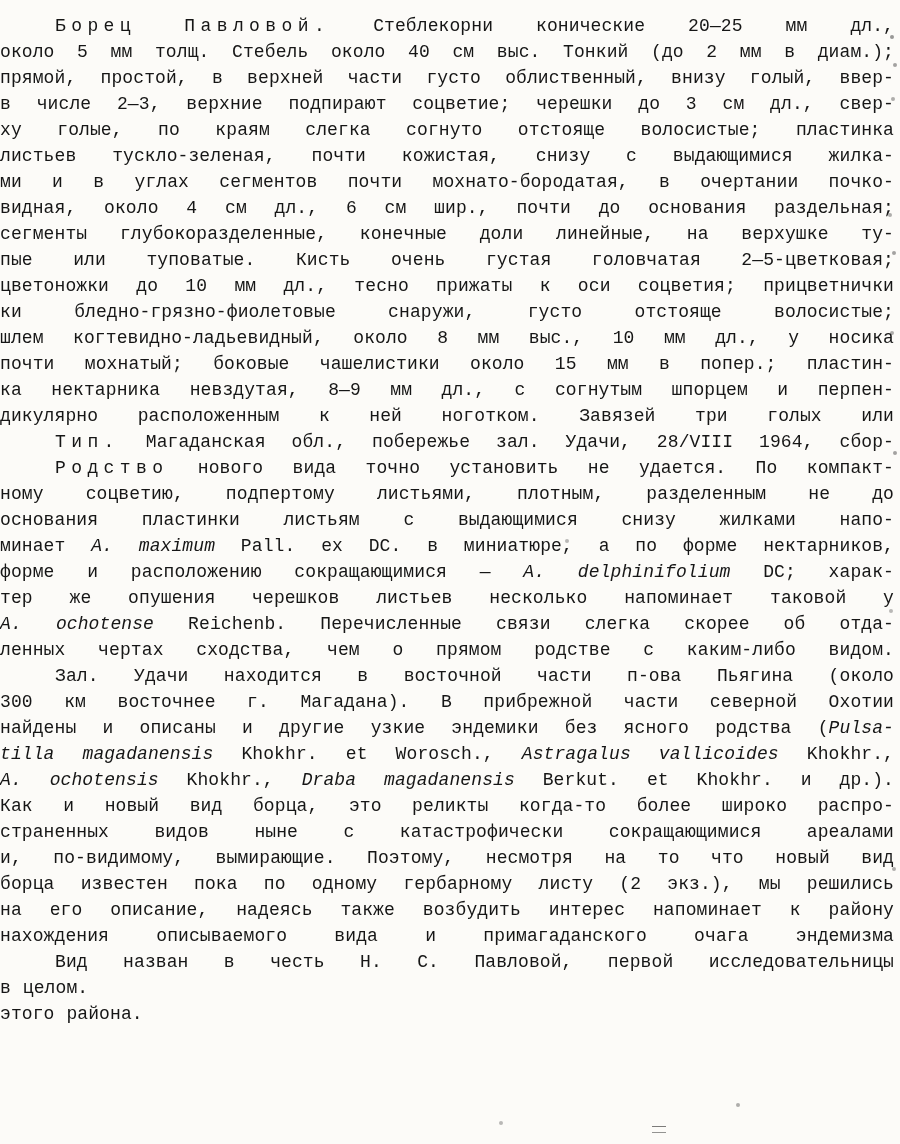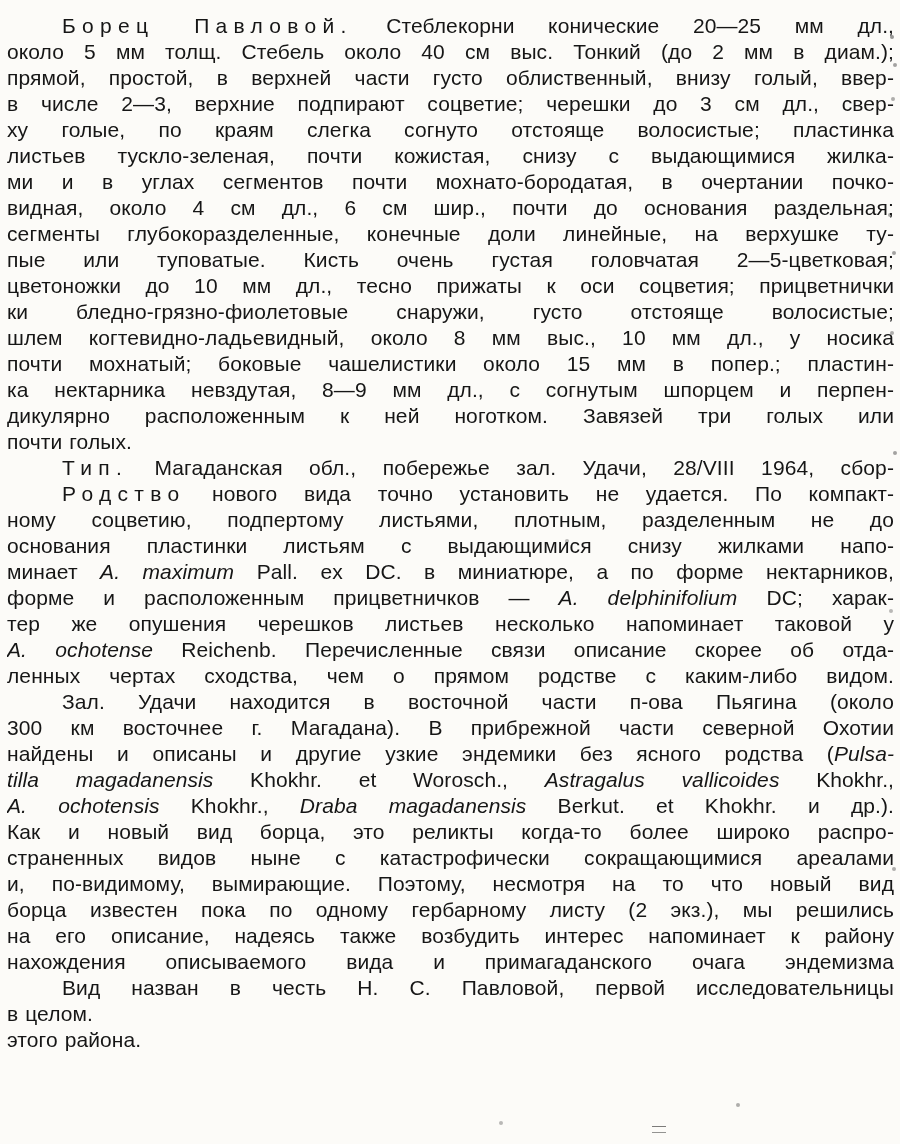--- a/index.html
+++ b/index.html
@@ -10,23 +10,23 @@
     overflow: hidden;
   }
   body {
     background: #fcfbf8;
   }
   .page {
     position: relative;
     width: 900px;
     height: 1144px;
     box-sizing: border-box;
-    padding: 13px 6px 0 7px;
-    font-family: Liberation Sans, sans-serif;
-    font-size: 21px;
+    padding: 13px 6px 0 0;
+    font-family: Liberation Mono, monospace;
+    font-size: 18px;
     color: #161616;
     -webkit-font-smoothing: antialiased;
   }
   .text-block {
     width: 100%;
   }
   .ln {
     height: 26px;
     line-height: 26px;
     text-align: justify;
@@ -94,29 +94,28 @@
       <div class="ln"><span>ми и в углах сегментов почти мохнато-бородатая, в очертании почко-</span></div>
       <div class="ln"><span>видная, около 4 см дл., 6 см шир., почти до основания раздельная;</span></div>
       <div class="ln"><span>сегменты глубокоразделенные, конечные доли линейные, на верхушке ту-</span></div>
       <div class="ln"><span>пые или туповатые. Кисть очень густая головчатая 2—5-цветковая;</span></div>
       <div class="ln"><span>цветоножки до 10 мм дл., тесно прижаты к оси соцветия; прицветнички</span></div>
       <div class="ln"><span>ки бледно-грязно-фиолетовые снаружи, густо отстояще волосистые;</span></div>
       <div class="ln"><span>шлем когтевидно-ладьевидный, около 8 мм выс., 10 мм дл., у носика</span></div>
       <div class="ln"><span>почти мохнатый; боковые чашелистики около 15 мм в попер.; пластин-</span></div>
       <div class="ln"><span>ка нектарника невздутая, 8—9 мм дл., с согнутым шпорцем и перпен-</span></div>
       <div class="ln"><span>дикулярно расположенным к ней ноготком. Завязей три голых или</span></div>
-      <div class="ln pl"><span>почти голых.</span></div>
       <div class="ln ind"><span class="sp">Тип.</span><span> Магаданская обл., побережье зал. Удачи, 28/VIII 1964, сбор-</span></div>
       <div class="ln ind"><span class="sp">Родство</span><span> нового вида точно установить не удается. По компакт-</span></div>
       <div class="ln"><span>ному соцветию, подпертому листьями, плотным, разделенным не до</span></div>
       <div class="ln"><span>основания пластинки листьям с выдающимися снизу жилками напо-</span></div>
       <div class="ln"><span>минает </span><span class="it">A. maximum</span><span> Pall. ex DC. в миниатюре, а по форме нектарников,</span></div>
-      <div class="ln"><span>форме и расположенным прицветничков — </span><span class="it">A. delphinifolium</span><span> DC; харак-</span></div>
+      <div class="ln"><span>форме и расположению сокращающимися — </span><span class="it">A. delphinifolium</span><span> DC; харак-</span></div>
       <div class="ln"><span>тер же опушения черешков листьев несколько напоминает таковой у</span></div>
-      <div class="ln"><span class="it">A. ochotense</span><span> Reichenb. Перечисленные связи описание скорее об отда-</span></div>
+      <div class="ln"><span class="it">A. ochotense</span><span> Reichenb. Перечисленные связи слегка скорее об отда-</span></div>
       <div class="ln"><span>ленных чертах сходства, чем о прямом родстве с каким-либо видом.</span></div>
       <div class="ln ind"><span>Зал. Удачи находится в восточной части п-ова Пьягина (около</span></div>
       <div class="ln"><span>300 км восточнее г. Магадана). В прибрежной части северной Охотии</span></div>
       <div class="ln"><span>найдены и описаны и другие узкие эндемики без ясного родства (</span><span class="it">Pulsa-</span></div>
       <div class="ln"><span class="it">tilla magadanensis</span><span> Khokhr. et Worosch., </span><span class="it">Astragalus vallicoides</span><span> Khokhr.,</span></div>
       <div class="ln"><span class="it">A. ochotensis</span><span> Khokhr., </span><span class="it">Draba magadanensis</span><span> Berkut. et Khokhr. и др.).</span></div>
       <div class="ln"><span>Как и новый вид борца, это реликты когда-то более широко распро-</span></div>
       <div class="ln"><span>страненных видов ныне с катастрофически сокращающимися ареалами</span></div>
       <div class="ln"><span>и, по-видимому, вымирающие. Поэтому, несмотря на то что новый вид</span></div>
       <div class="ln"><span>борца известен пока по одному гербарному листу (2 экз.), мы решились</span></div>

